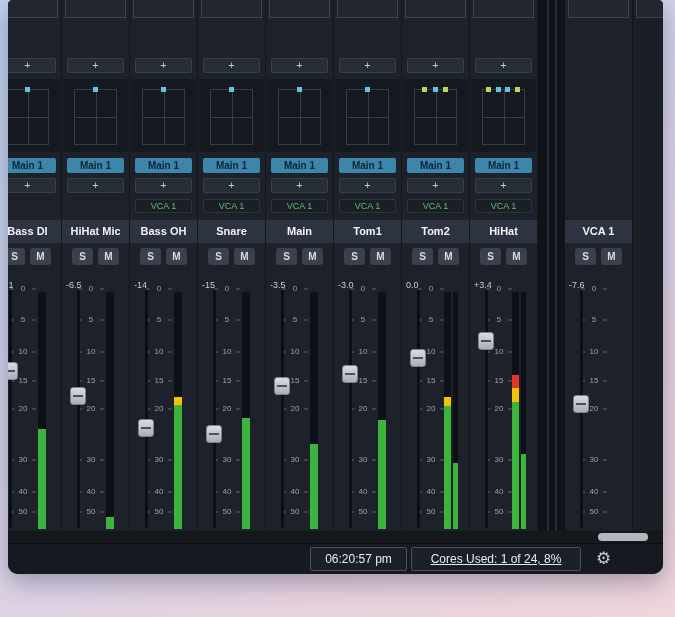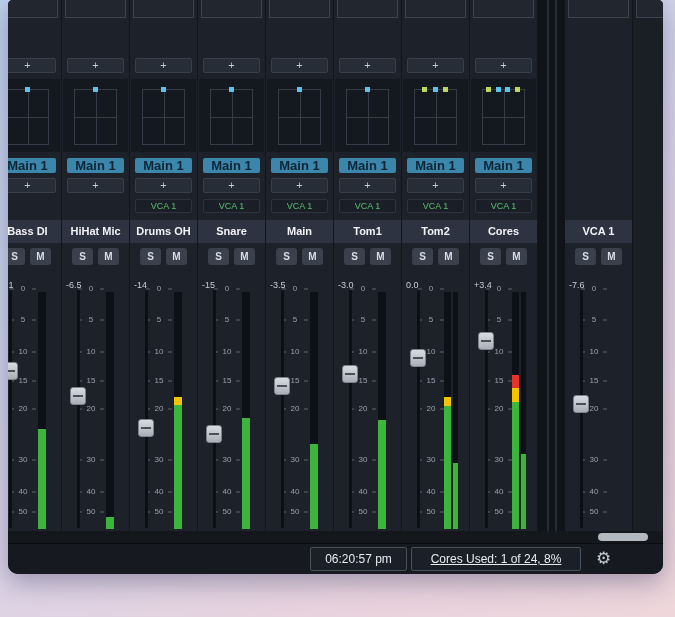--- a/index.html
+++ b/index.html
@@ -25,21 +25,21 @@
   .plus-btn{position:absolute;left:5px;right:5px;height:15px;background:#272d36;
         border:1px solid #39404a;border-radius:2px;color:#c6ccd5;font-size:11px;
         line-height:13px;text-align:center;box-sizing:border-box;}
   .p1{top:58px;} .p2{top:178px;}
   .pan{position:absolute;top:79px;left:1px;right:1px;height:73px;background:#14181f;}
   .grid{position:absolute;left:11px;right:11px;top:10px;bottom:7px;border:1px solid #333c47;}
   .grid::before{content:"";position:absolute;left:50%;top:0;bottom:0;width:1px;background:#333c47;}
   .grid::after{content:"";position:absolute;top:50%;left:0;right:0;height:1px;background:#333c47;}
   .pan-dot{position:absolute;top:-3px;width:5px;height:5px;margin-left:-3px;z-index:2;}
   .main-btn{position:absolute;top:158px;left:5px;right:5px;height:15px;background:#3c85ab;
-        border-radius:2px;color:#0c2635;font-weight:bold;font-size:13px;line-height:15px;text-align:center;}
+        border-radius:2px;color:#0c2635;font-weight:bold;font-size:10px;line-height:15px;text-align:center;}
   .vca-lbl{position:absolute;top:199px;left:5px;right:5px;height:14px;background:#1a1f27;
         border:1px solid #2d3440;border-radius:2px;color:#58c06c;font-size:9px;line-height:12px;
         text-align:center;box-sizing:border-box;}
   .name{position:absolute;top:220px;left:0;right:0;height:23px;background:#2d3340;color:#f0f3f7;
         font-size:11px;font-weight:bold;text-align:center;line-height:23px;white-space:nowrap;}
   .sm{position:absolute;top:248px;left:0;right:0;display:flex;justify-content:center;gap:5px;}
   .sm .smb{width:21px;height:17px;background:#3a414c;border:none;border-radius:3px;color:#d9dee5;
         font-size:10px;font-weight:bold;font-family:inherit;padding:0;line-height:17px;text-align:center;}
   .fader-area{position:absolute;top:274px;left:0;right:0;bottom:0;}
   .db{position:absolute;top:6px;left:4px;font-size:9px;color:#c7cdd6;white-space:nowrap;}
@@ -143,21 +143,21 @@
           <div class="slot"></div>
           <div class="plus-btn p1">+</div>
           <div class="pan">
             <div class="grid">
               <div class="pan-dot" style="left: 50%; background: rgb(95, 195, 232);"></div>
             </div>
           </div>
           <div class="main-btn">Main 1</div>
           <div class="plus-btn p2">+</div>
           <div class="vca-lbl">VCA 1</div>
-          <div class="name">Drums OH</div>
+          <div class="name">Bass OH</div>
           <div class="sm">
             <button class="smb">S</button>
             <button class="smb">M</button>
           </div>
           <div class="fader-area">
             <div class="db">-14</div>
             <div class="scale">
               <div class="lab" style="top: 14px;">0</div>
               <div class="lab" style="top: 45px;">5</div>
               <div class="lab" style="top: 77px;">10</div>
@@ -328,21 +328,21 @@
             <div class="grid">
               <div class="pan-dot" style="left: 15%; background: rgb(185, 216, 92);"></div>
               <div class="pan-dot" style="left: 38%; background: rgb(95, 195, 232);"></div>
               <div class="pan-dot" style="left: 62%; background: rgb(95, 195, 232);"></div>
               <div class="pan-dot" style="left: 85%; background: rgb(185, 216, 92);"></div>
             </div>
           </div>
           <div class="main-btn">Main 1</div>
           <div class="plus-btn p2">+</div>
           <div class="vca-lbl">VCA 1</div>
-          <div class="name">Cores</div>
+          <div class="name">HiHat</div>
           <div class="sm">
             <button class="smb">S</button>
             <button class="smb">M</button>
           </div>
           <div class="fader-area">
             <div class="db">+3.4</div>
             <div class="scale">
               <div class="lab" style="top: 14px;">0</div>
               <div class="lab" style="top: 45px;">5</div>
               <div class="lab" style="top: 77px;">10</div>

